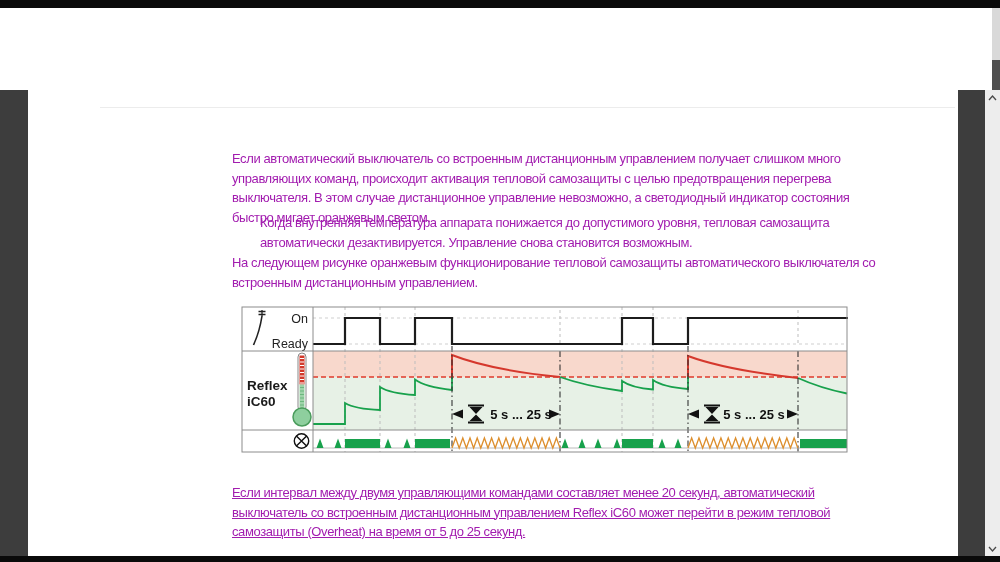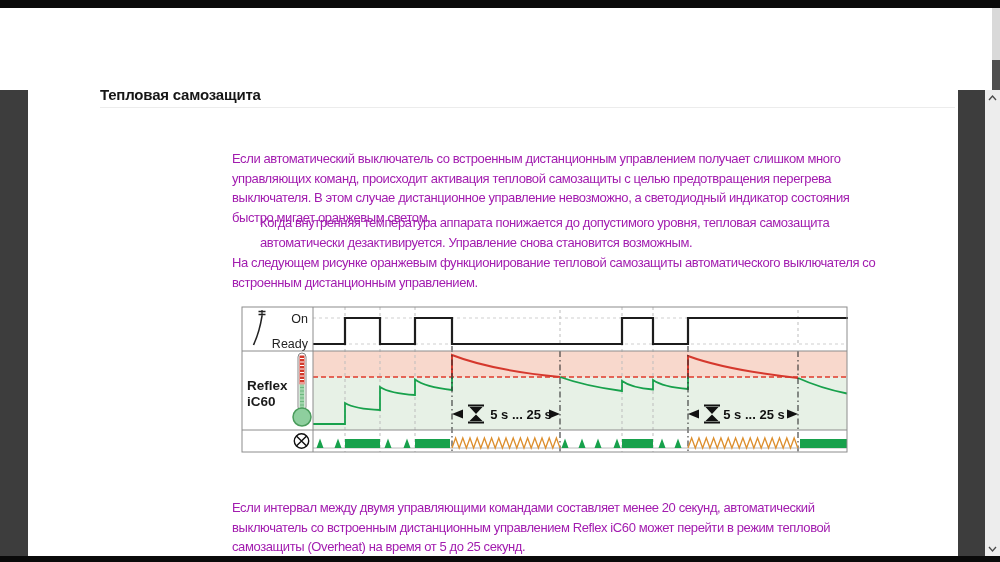--- a/index.html
+++ b/index.html
@@ -14,21 +14,21 @@
 
   #doc-title{left:100px;top:86px;font-size:15px;font-weight:bold;color:#161616;
              letter-spacing:-0.2px;white-space:nowrap;}
   #title-rule{left:100px;top:107px;width:855px;height:1px;background:#ececec;}
 
   .para{left:232px;width:650px;font-size:13px;line-height:19.5px;color:#a21caf;
         letter-spacing:-0.4px;}
   #para-1{top:149px;}
   #para-2{top:213px;margin-left:28px;}
   #para-3{top:253px;}
-  #para-4{top:498px;}
+  #para-4{top:483px;text-decoration:underline;}
 
   #diagram{left:240px;top:306px;}
 
   
   #top-scrollbar{left:992px;top:8px;width:8px;height:82px;background:#d9d9d9;}
   #top-scroll-thumb{left:0;top:52px;width:8px;height:30px;background:#4f4f4f;}
   #viewer-scrollbar{left:985px;top:90px;width:15px;height:466px;background:#ededed;}
   .scroll-btn{left:0;width:15px;height:16px;display:flex;align-items:center;justify-content:center;}
   #scroll-up-btn{top:0;}
   #scroll-down-btn{top:452px;height:14px;}
@@ -39,21 +39,20 @@
 <body>
 
 <div id="screen">
 
   <div id="top-bar" class="abs"></div>
   <div id="white-band" class="abs"></div>
   <div id="viewer-bg" class="abs"></div>
   <div id="page" class="abs"></div>
   <div id="bottom-bar" class="abs"></div>
 
-  <div id="doc-title" class="abs">Тепловая самозащита</div>
   <div id="title-rule" class="abs"></div>
 
   <div id="para-1" class="abs para">Если автоматический выключатель со встроенным дистанционным управлением получает слишком много управляющих команд, происходит активация тепловой самозащиты с целью предотвращения перегрева выключателя. В этом случае дистанционное управление невозможно, а светодиодный индикатор состояния быстро мигает оранжевым светом.</div>
   <div id="para-2" class="abs para">Когда внутренняя температура аппарата понижается до допустимого уровня, тепловая самозащита автоматически дезактивируется. Управление снова становится возможным.</div>
   <div id="para-3" class="abs para">На следующем рисунке оранжевым функционирование тепловой самозащиты автоматического выключателя со встроенным дистанционным управлением.</div>
   <div id="para-4" class="abs para">Если интервал между двумя управляющими командами составляет менее 20 секунд, автоматический выключатель со встроенным дистанционным управлением Reflex iC60 может перейти в режим тепловой самозащиты (Overheat) на время от 5 до 25 секунд.</div>
 
   <svg id="diagram" class="abs" width="608" height="149" viewBox="0 0 608 149">
 
     <rect x="73" y="45" width="534" height="26" fill="#f8d8cc"></rect>

